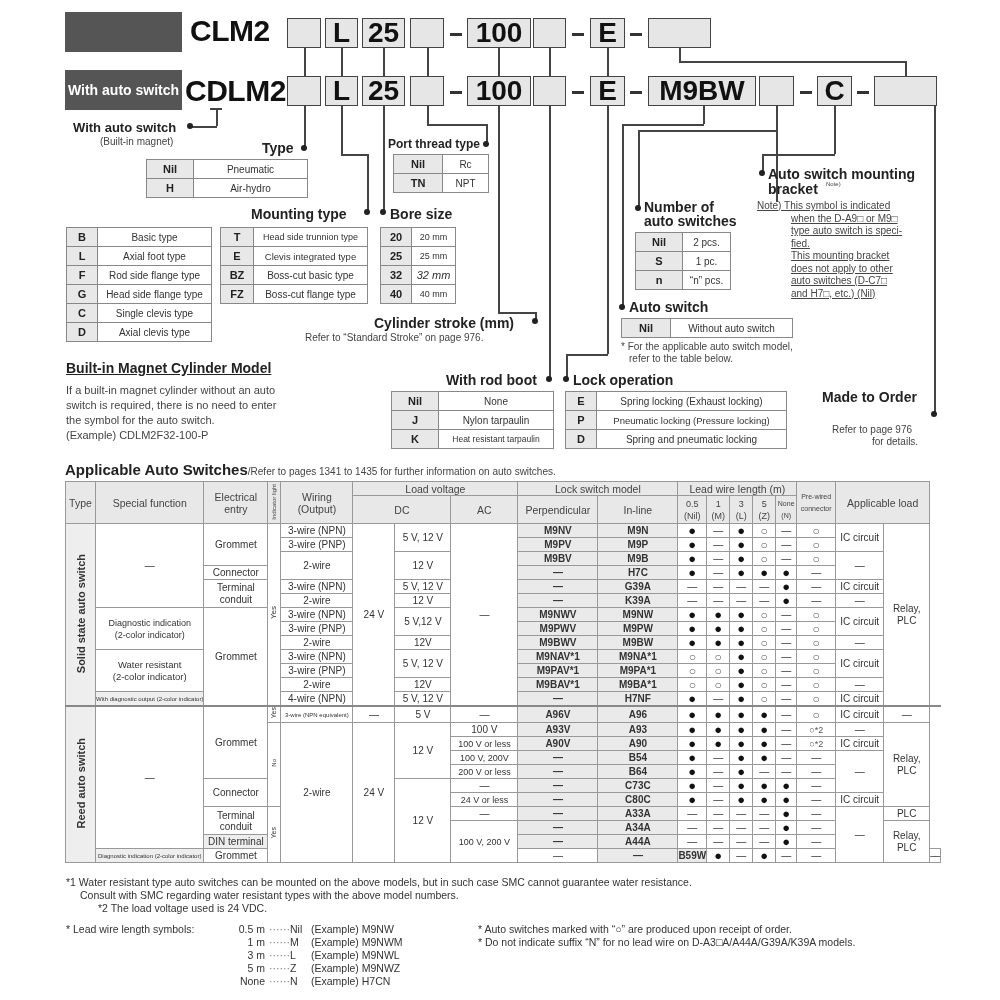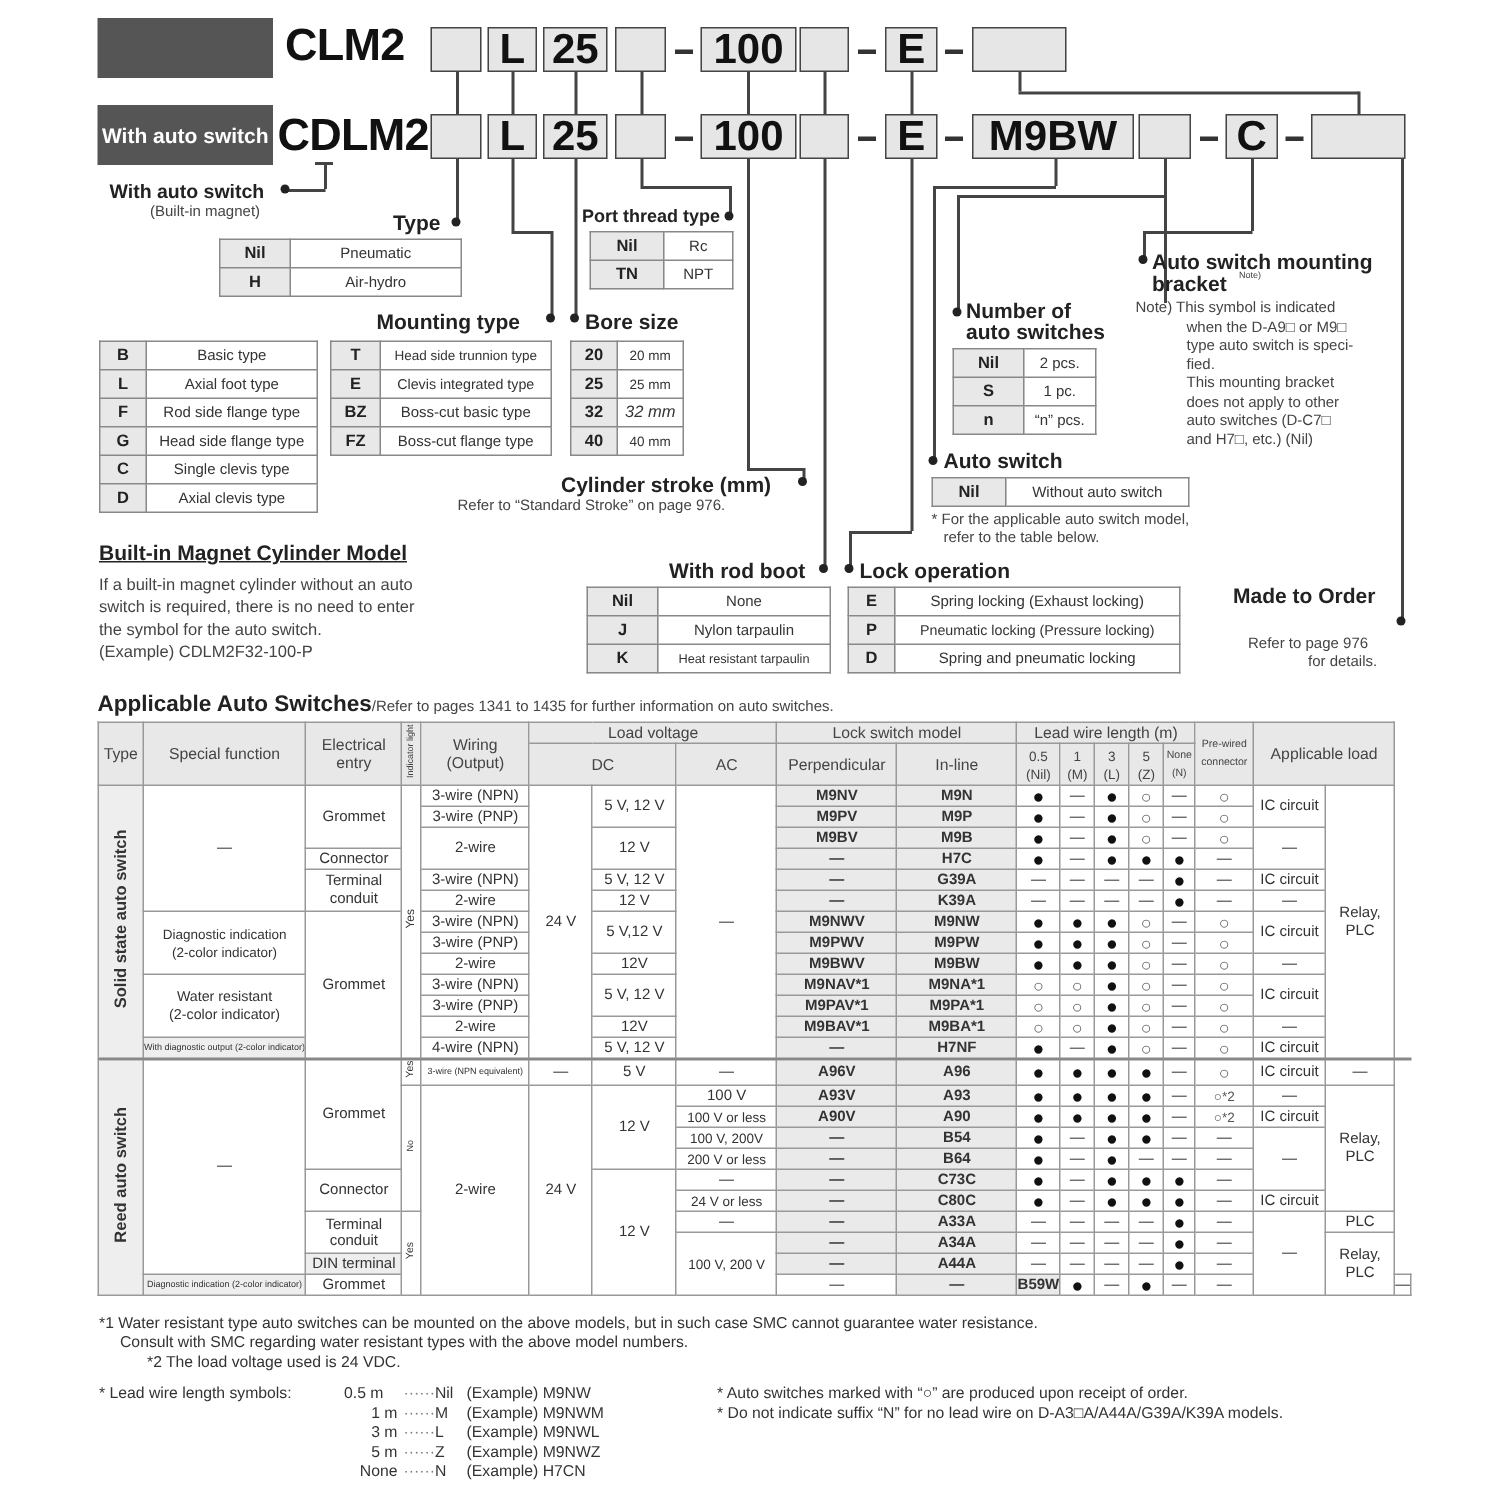--- a/index.html
+++ b/index.html
@@ -255,21 +255,21 @@
         <td>Without auto switch</td>
       </tr>
 </tbody>
   </table>
 <div class="small" style="left:621px;top:341px;">* For the applicable auto switch model,</div>
 <div class="small" style="left:629px;top:353px;">refer to the table below.</div>
 
 <div class="lbl" style="left:768px;top:166px;">Auto switch mounting</div>
 <div class="lbl" style="left:768px;top:181px;">bracket</div>
 <div class="small" style="left:826px;top:181px;font-size:6px;">Note)</div>
-<div class="note" style="left:757px;top:200px;width:180px;">
+<div class="note" style="left:757px;top:200px;width:180px;text-decoration:underline;">
   <div>Note) This symbol is indicated</div>
   <div style="padding-left:34px;">when the D-A9□ or M9□</div>
   <div style="padding-left:34px;">type auto switch is speci-</div>
   <div style="padding-left:34px;">fied.</div>
   <div style="padding-left:34px;">This mounting bracket</div>
   <div style="padding-left:34px;">does not apply to other</div>
   <div style="padding-left:34px;">auto switches (D-C7□</div>
   <div style="padding-left:34px;">and H7□, etc.) (Nil)</div>
 </div>
 
@@ -696,21 +696,21 @@
 </tbody>
   </table>
 
 <div class="foot" style="left:66px;top:876px;">*1 Water resistant type auto switches can be mounted on the above models, but in such case SMC cannot guarantee water resistance.</div>
 <div class="foot" style="left:80px;top:889px;">Consult with SMC regarding water resistant types with the above model numbers.</div>
 <div class="foot" style="left:66px;top:902px;margin-left:32px;">*2 The load voltage used is 24 VDC.</div>
 
 <div class="foot" style="left:66px;top:923px;">* Lead wire length symbols:</div>
 <div class="abs" style="left:220px;top:923px;font-size:10.5px;color:#333;line-height:13px;">
   <div style="display:flex;">
-      <span style="width:45px;text-align:center;">0.5 m</span>
+      <span style="width:45px;text-align:right;">0.5 m</span>
       <span style="width:42px;padding-left:4px;color:#777;">······<span style="color:#333;">Nil</span></span>
       <span>(Example) M9NW</span>
     </div>
   <div style="display:flex;">
       <span style="width:45px;text-align:right;">1 m</span>
       <span style="width:42px;padding-left:4px;color:#777;">······<span style="color:#333;">M</span></span>
       <span>(Example) M9NWM</span>
     </div>
   <div style="display:flex;">
       <span style="width:45px;text-align:right;">3 m</span>

